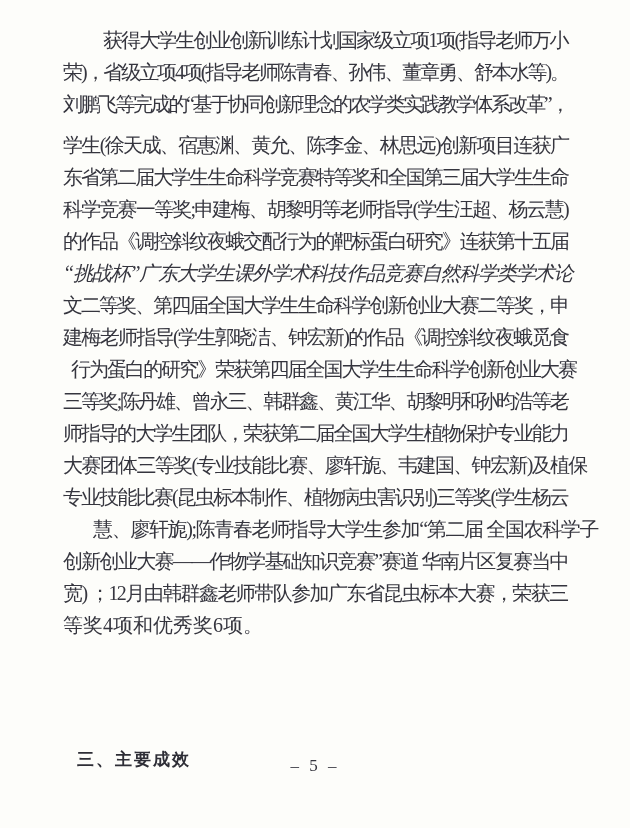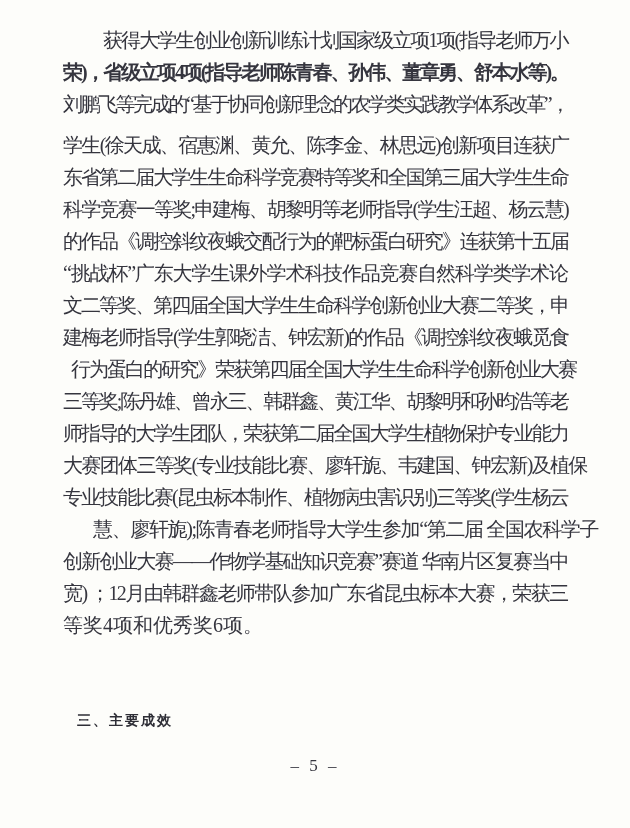--- a/index.html
+++ b/index.html
@@ -31,26 +31,26 @@
     height: 32px;
     white-space: nowrap;
     text-align: left;
     overflow: visible;
   }
   .line--indent {
     text-indent: 2em;
   }
   .heading {
     position: absolute;
-    top: 704px;
+    top: 744px;
     left: 77px;
     margin: 0;
     font-family: "Liberation Sans", "DejaVu Sans", sans-serif;
     font-weight: 700;
-    font-size: 14px;
+    font-size: 17px;
     line-height: 32px;
     color: #2e2e36;
     letter-spacing: 2px;
   }
   .page-number {
     position: absolute;
     top: 754px;
     left: 0;
     width: 630px;
     text-align: center;
@@ -60,27 +60,27 @@
     letter-spacing: 3px;
   }
 </style>
 </head>
 <body style="background: rgb(253, 253, 250);">
 
 <div class="page" style="color: rgb(53, 53, 62);">
 
   <div class="paragraph">
     <div class="line line--indent fit" style="letter-spacing: -1.92593px;">获得大学生创业创新训练计划国家级立项1项(指导老师万小</div>
-    <div class="line fit" style="letter-spacing: -2.09677px; font-weight: bold;">荣)，省级立项4项(指导老师陈青春、孙伟、董章勇、舒本水等)。</div>
+    <div class="line fit" style="letter-spacing: -2.09677px;">荣)，省级立项4项(指导老师陈青春、孙伟、董章勇、舒本水等)。</div>
     <div class="line fit" style="letter-spacing: -2.43333px;">刘鹏飞等完成的“基于协同创新理念的农学类实践教学体系改革”，</div>
     <div class="line fit" style="letter-spacing: -1.65517px; margin-top: 9px;">学生(徐天成、宿惠渊、黄允、陈李金、林思远)创新项目连获广</div>
     <div class="line fit" style="letter-spacing: -1.96429px;">东省第二届大学生生命科学竞赛特等奖和全国第三届大学生生命</div>
     <div class="line fit" style="letter-spacing: -1.8px;">科学竞赛一等奖;申建梅、胡黎明等老师指导(学生汪超、杨云慧)</div>
     <div class="line fit" style="letter-spacing: -1.96429px;">的作品《调控斜纹夜蛾交配行为的靶标蛋白研究》连获第十五届</div>
-    <div class="line fit" style="letter-spacing: -1.17857px;">“挑战杯”广东大学生课外学术科技作品竞赛自然科学类学术论</div>
+    <div class="line fit" style="letter-spacing: -1.17857px; font-style: italic;">“挑战杯”广东大学生课外学术科技作品竞赛自然科学类学术论</div>
     <div class="line fit" style="letter-spacing: -1.96429px;">文二等奖、第四届全国大学生生命科学创新创业大赛二等奖，申</div>
     <div class="line fit" style="letter-spacing: -1.65517px;">建梅老师指导(学生郭晓洁、钟宏新)的作品《调控斜纹夜蛾觅食</div>
     <div class="line fit" style="letter-spacing: -1.96429px; margin-left: 8px;">行为蛋白的研究》荣获第四届全国大学生生命科学创新创业大赛</div>
     <div class="line fit" style="letter-spacing: -2.10345px;">三等奖;陈丹雄、曾永三、韩群鑫、黄江华、胡黎明和孙昀浩等老</div>
     <div class="line fit" style="letter-spacing: -1.96429px;">师指导的大学生团队，荣获第二届全国大学生植物保护专业能力</div>
     <div class="line fit" style="letter-spacing: -1.65517px;">大赛团体三等奖(专业技能比赛、廖轩旎、韦建国、钟宏新)及植保</div>
     <div class="line fit" style="letter-spacing: -1.83333px;">专业技能比赛(昆虫标本制作、植物病虫害识别)三等奖(学生杨云</div>
     <div class="line fit" style="letter-spacing: -1.36667px; margin-left: 30px;">慧、廖轩旎);陈青春老师指导大学生参加“第二届 全国农科学子</div>
     <div class="line fit" style="letter-spacing: -1.68966px;">创新创业大赛——作物学基础知识竞赛”赛道 华南片区复赛当中</div>
     <div class="line fit" style="letter-spacing: -1.56667px;">宽) ；12月由韩群鑫老师带队参加广东省昆虫标本大赛，荣获三</div>

